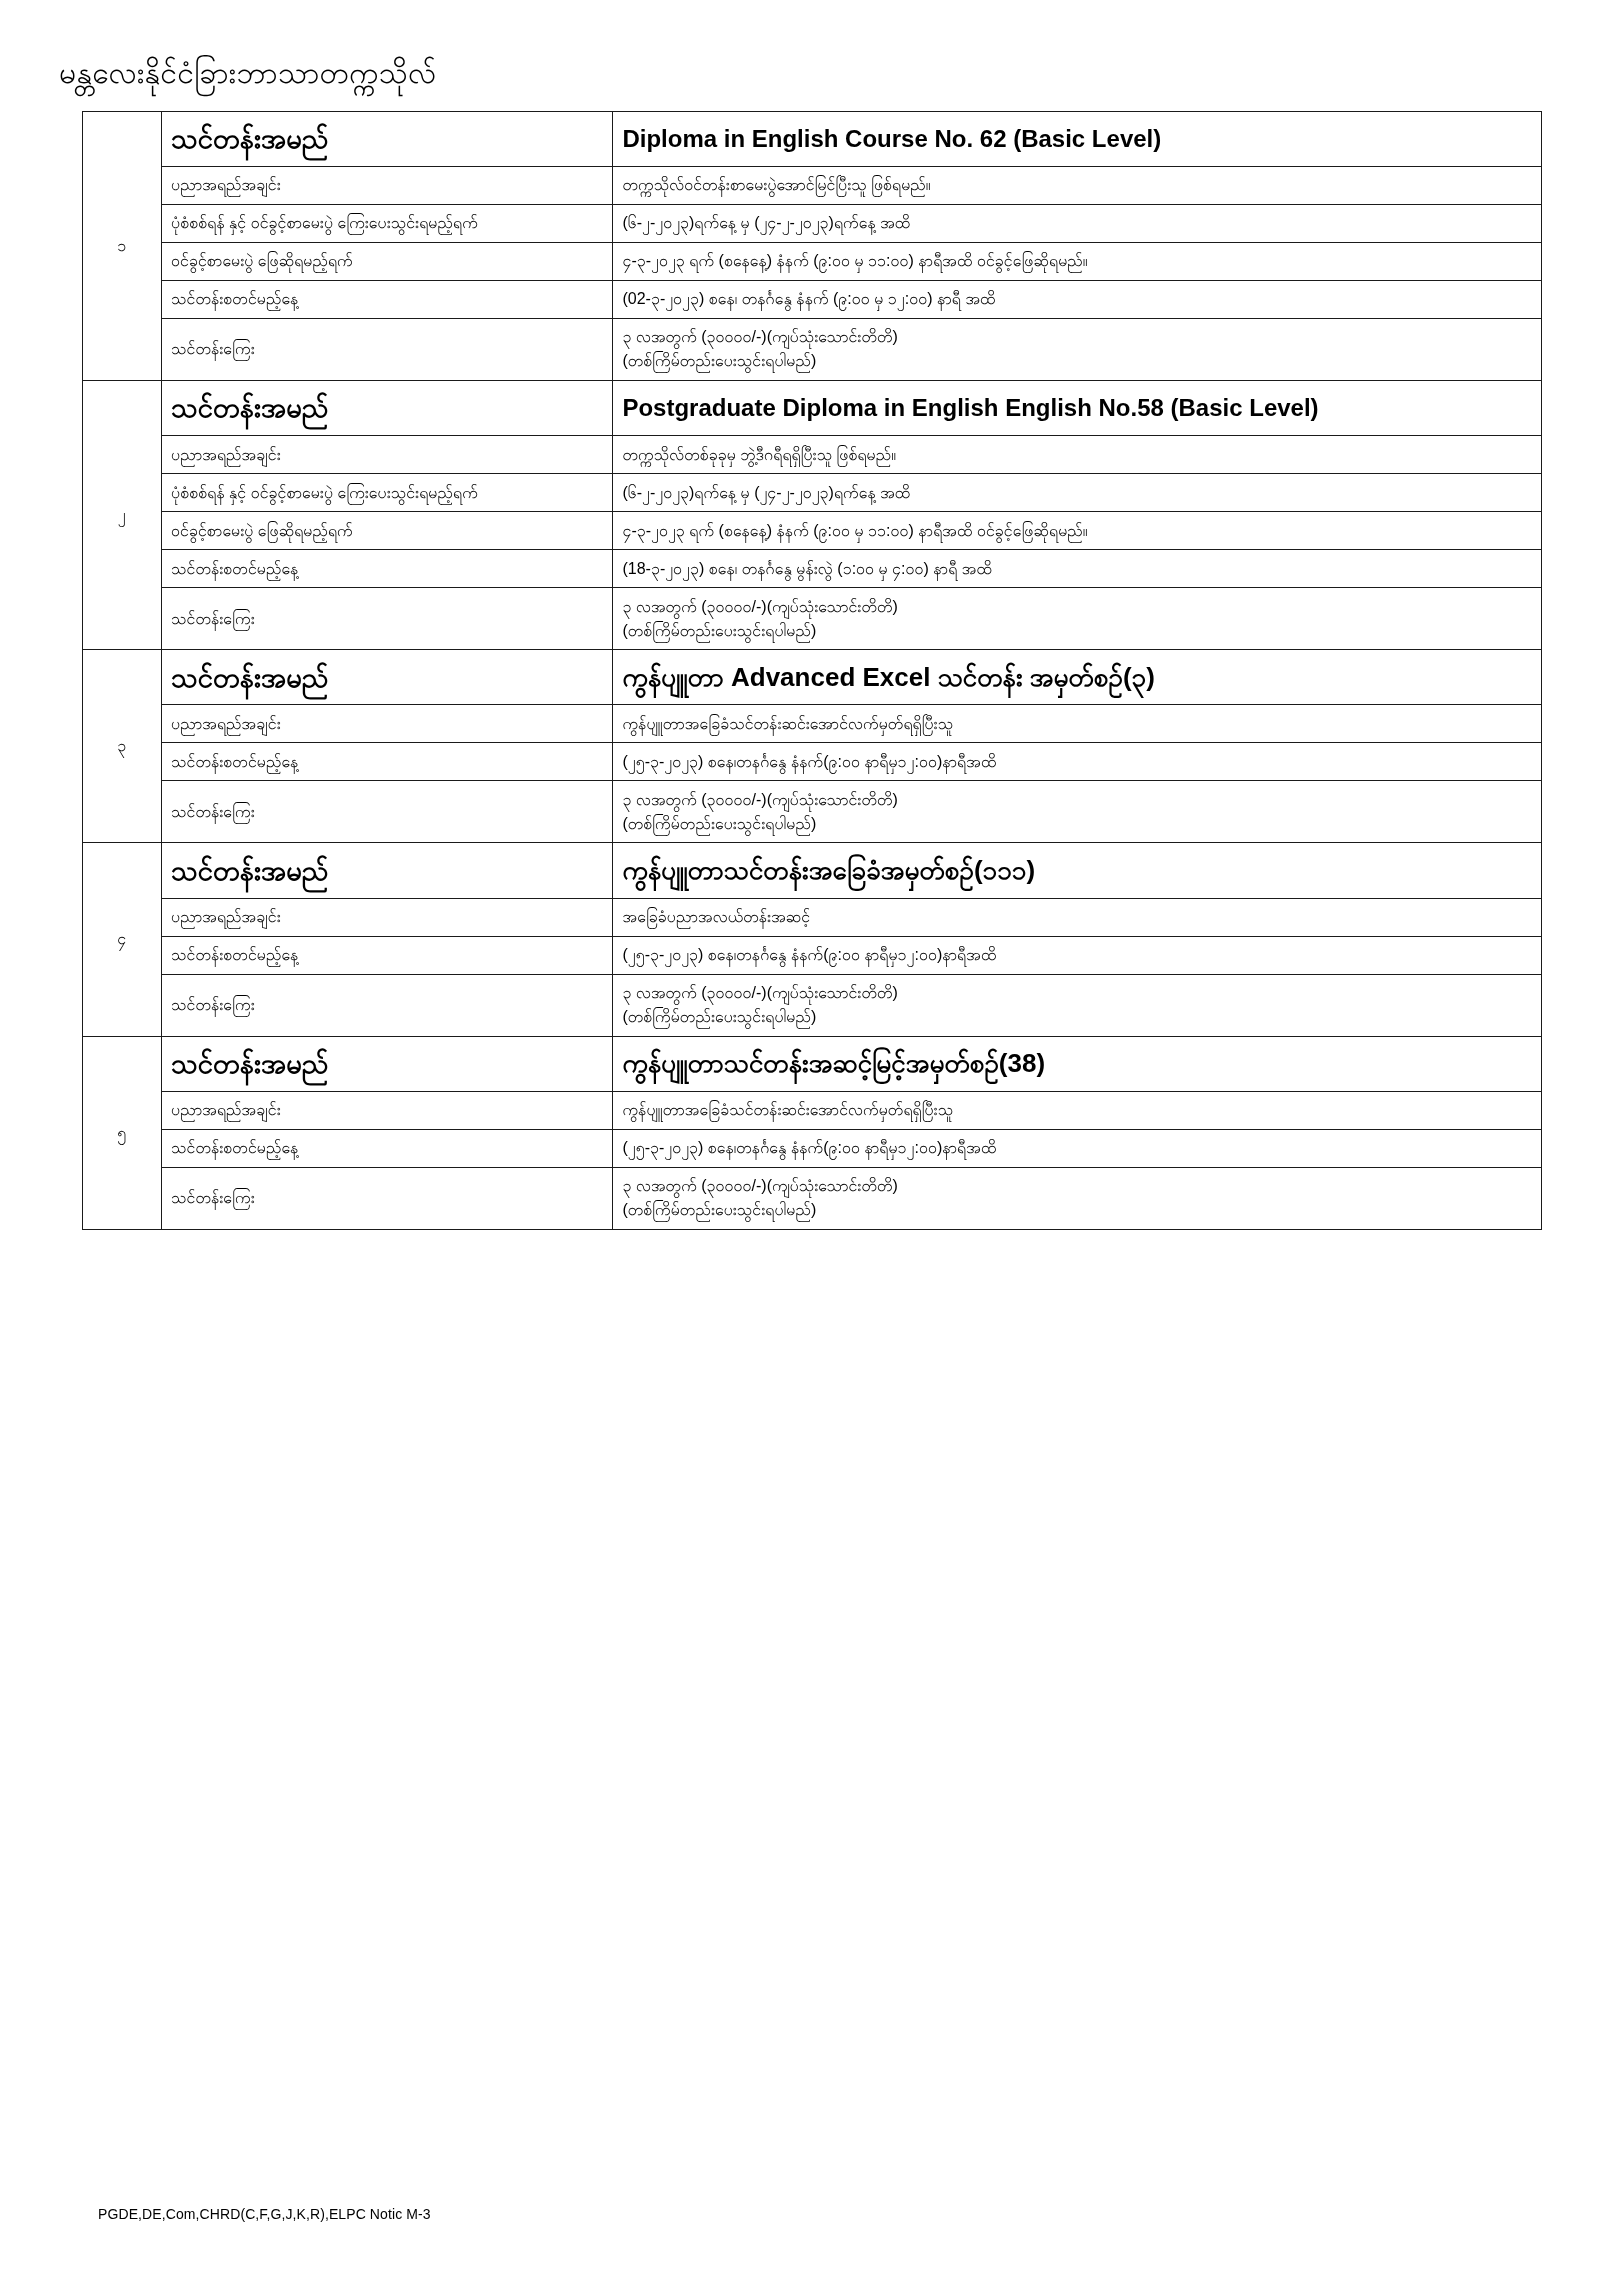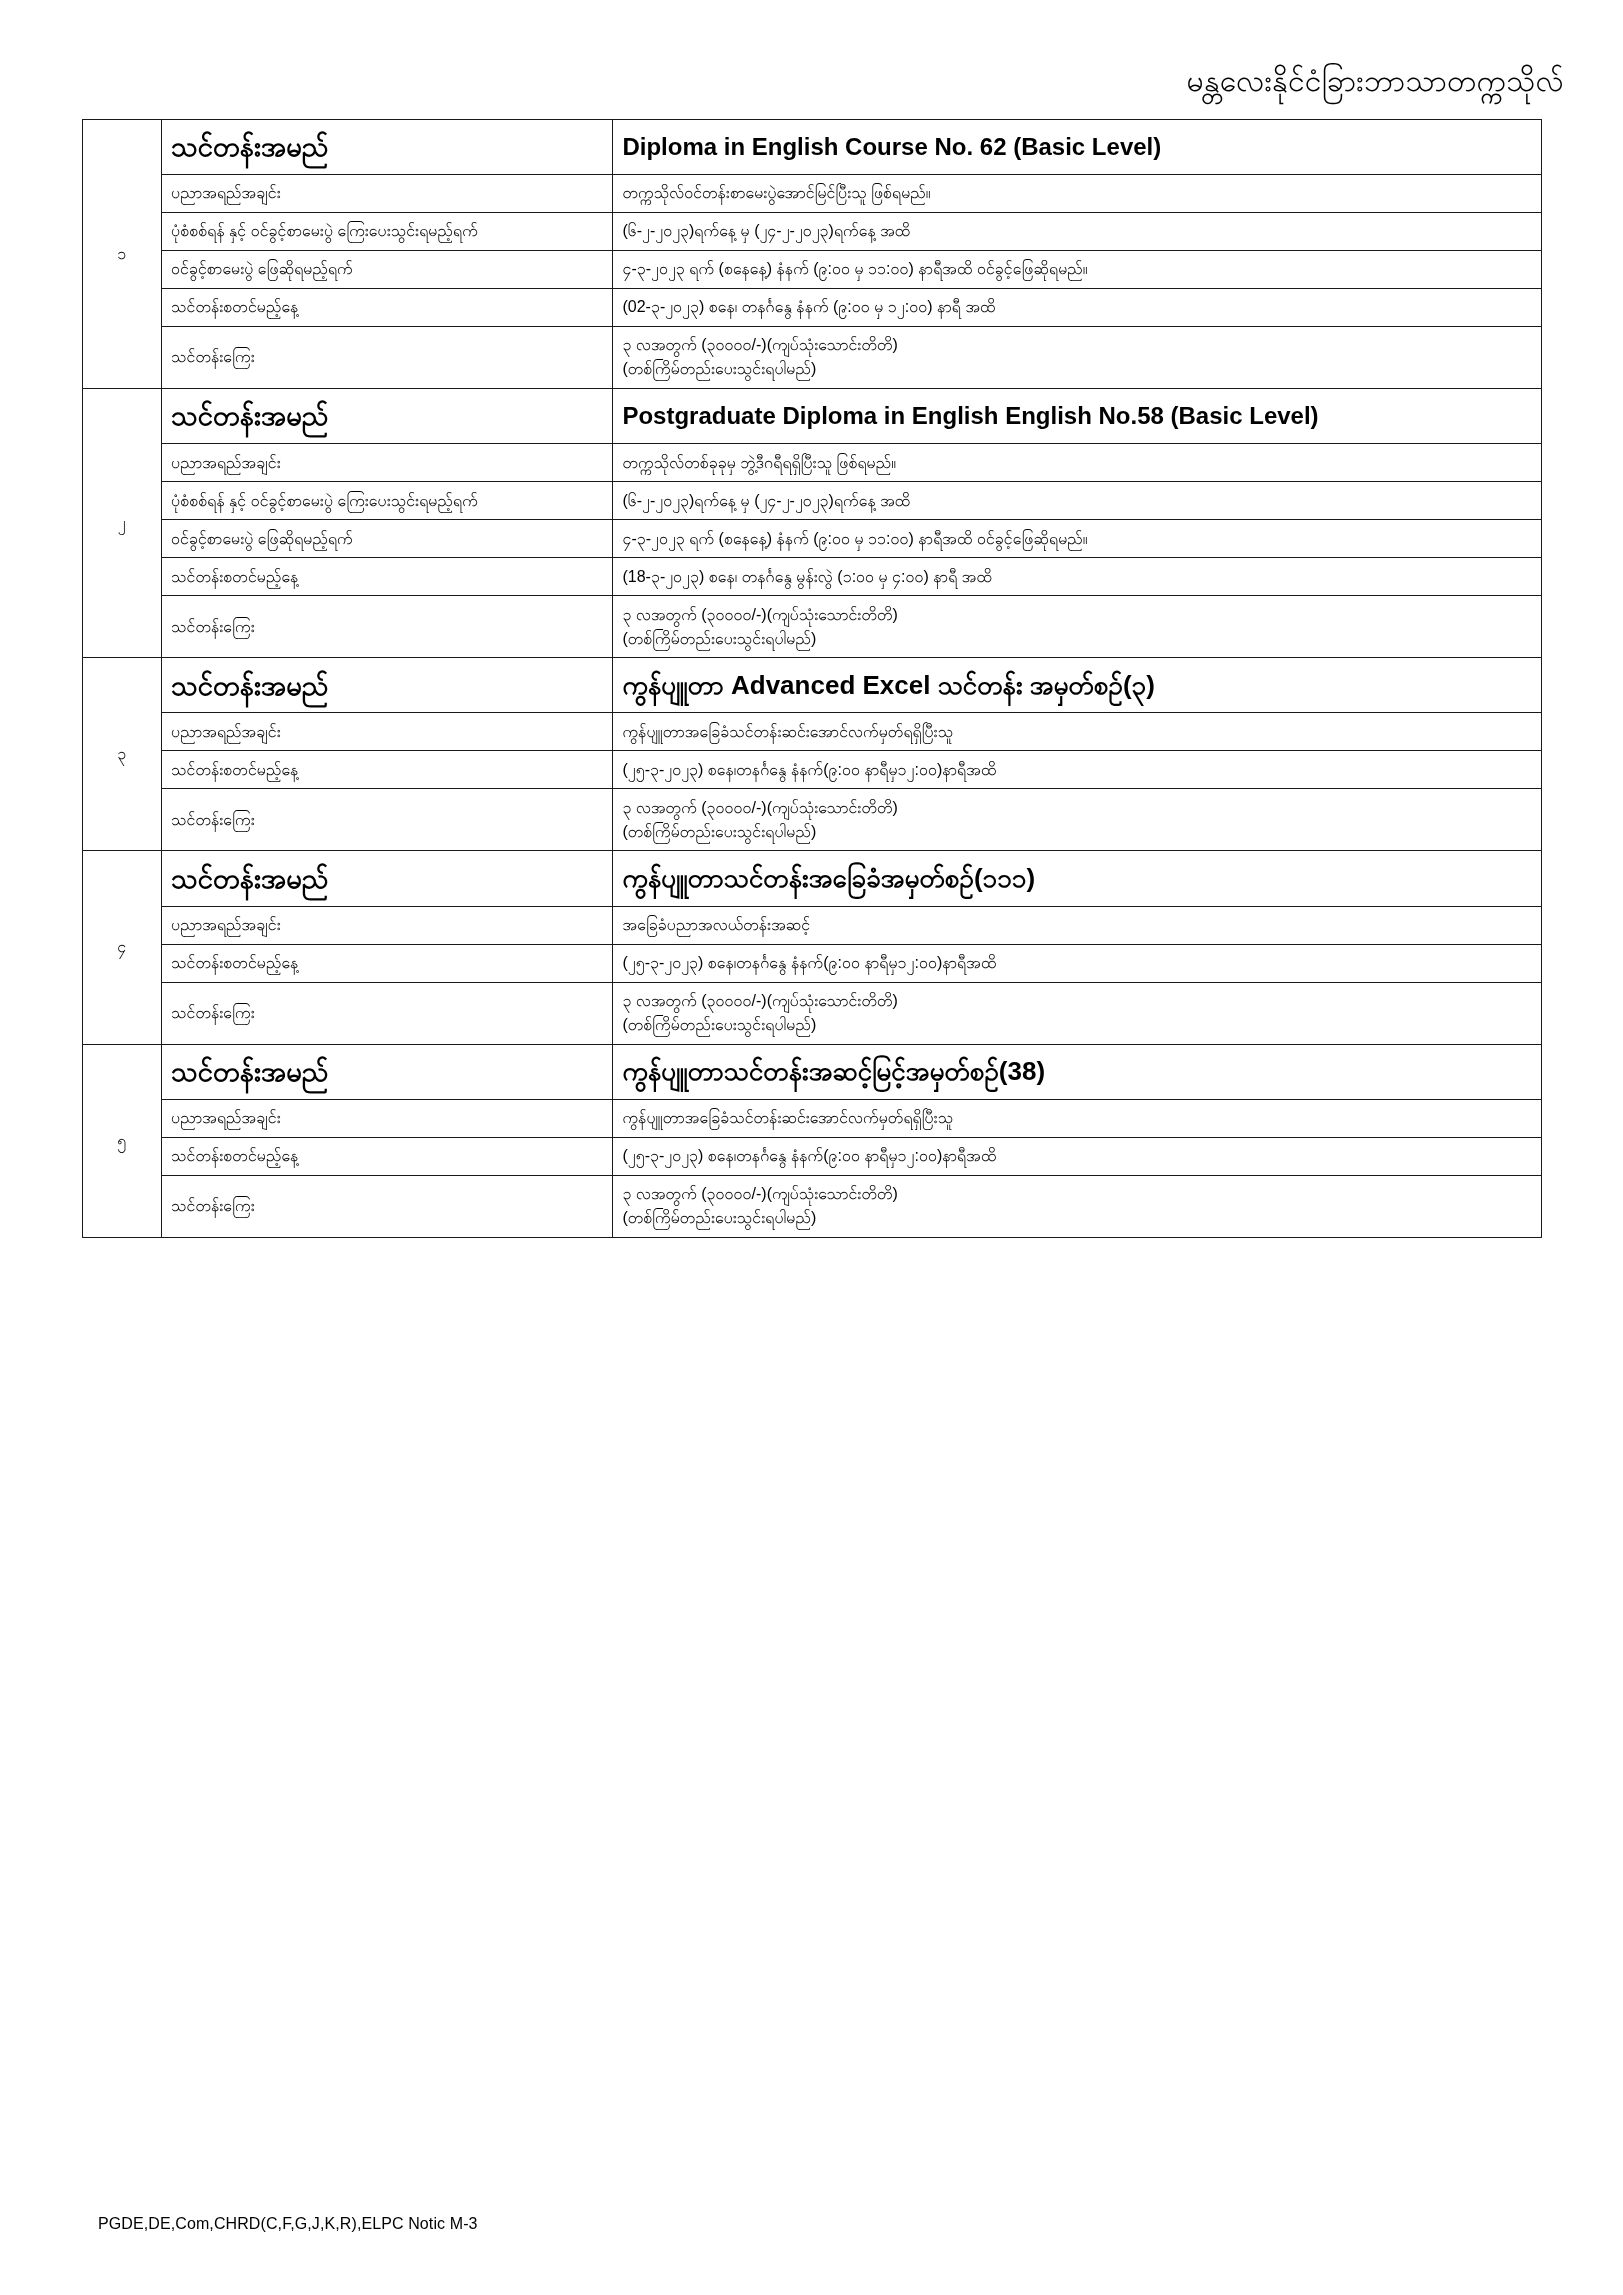--- a/index.html
+++ b/index.html
@@ -15,22 +15,22 @@
     position: relative;
     overflow: hidden;
   }
   .page {
     position: absolute;
     inset: 0;
     padding: 39px 59px 26px 59px;
     box-sizing: border-box;
   }
   .header {
-    text-align: right;
-    margin-top: 22px;
+    text-align: left;
+    margin-top: 14px;
   }
   .header .line1 {
     font-size: 30px;
     line-height: 1.35;
     letter-spacing: 0.3px;
   }
   .header .line2 {
     font-size: 29px;
     line-height: 1.45;
     letter-spacing: 0.2px;
@@ -68,22 +68,22 @@
   }
   td.value.latin {
     font-size: 24px;
   }
   .sub {
     display: block;
   }
   .footer {
     position: absolute;
     left: 98px;
-    bottom: 62px;
-    font-size: 16px;
+    bottom: 73px;
+    font-size: 14px;
     letter-spacing: 0.1px;
   }
 </style>
 </head>
 <body>
 
 <div class="page">
 
   <div class="header">
     <div class="line1">မန္တလေးနိုင်ငံခြားဘာသာတက္ကသိုလ်</div>

